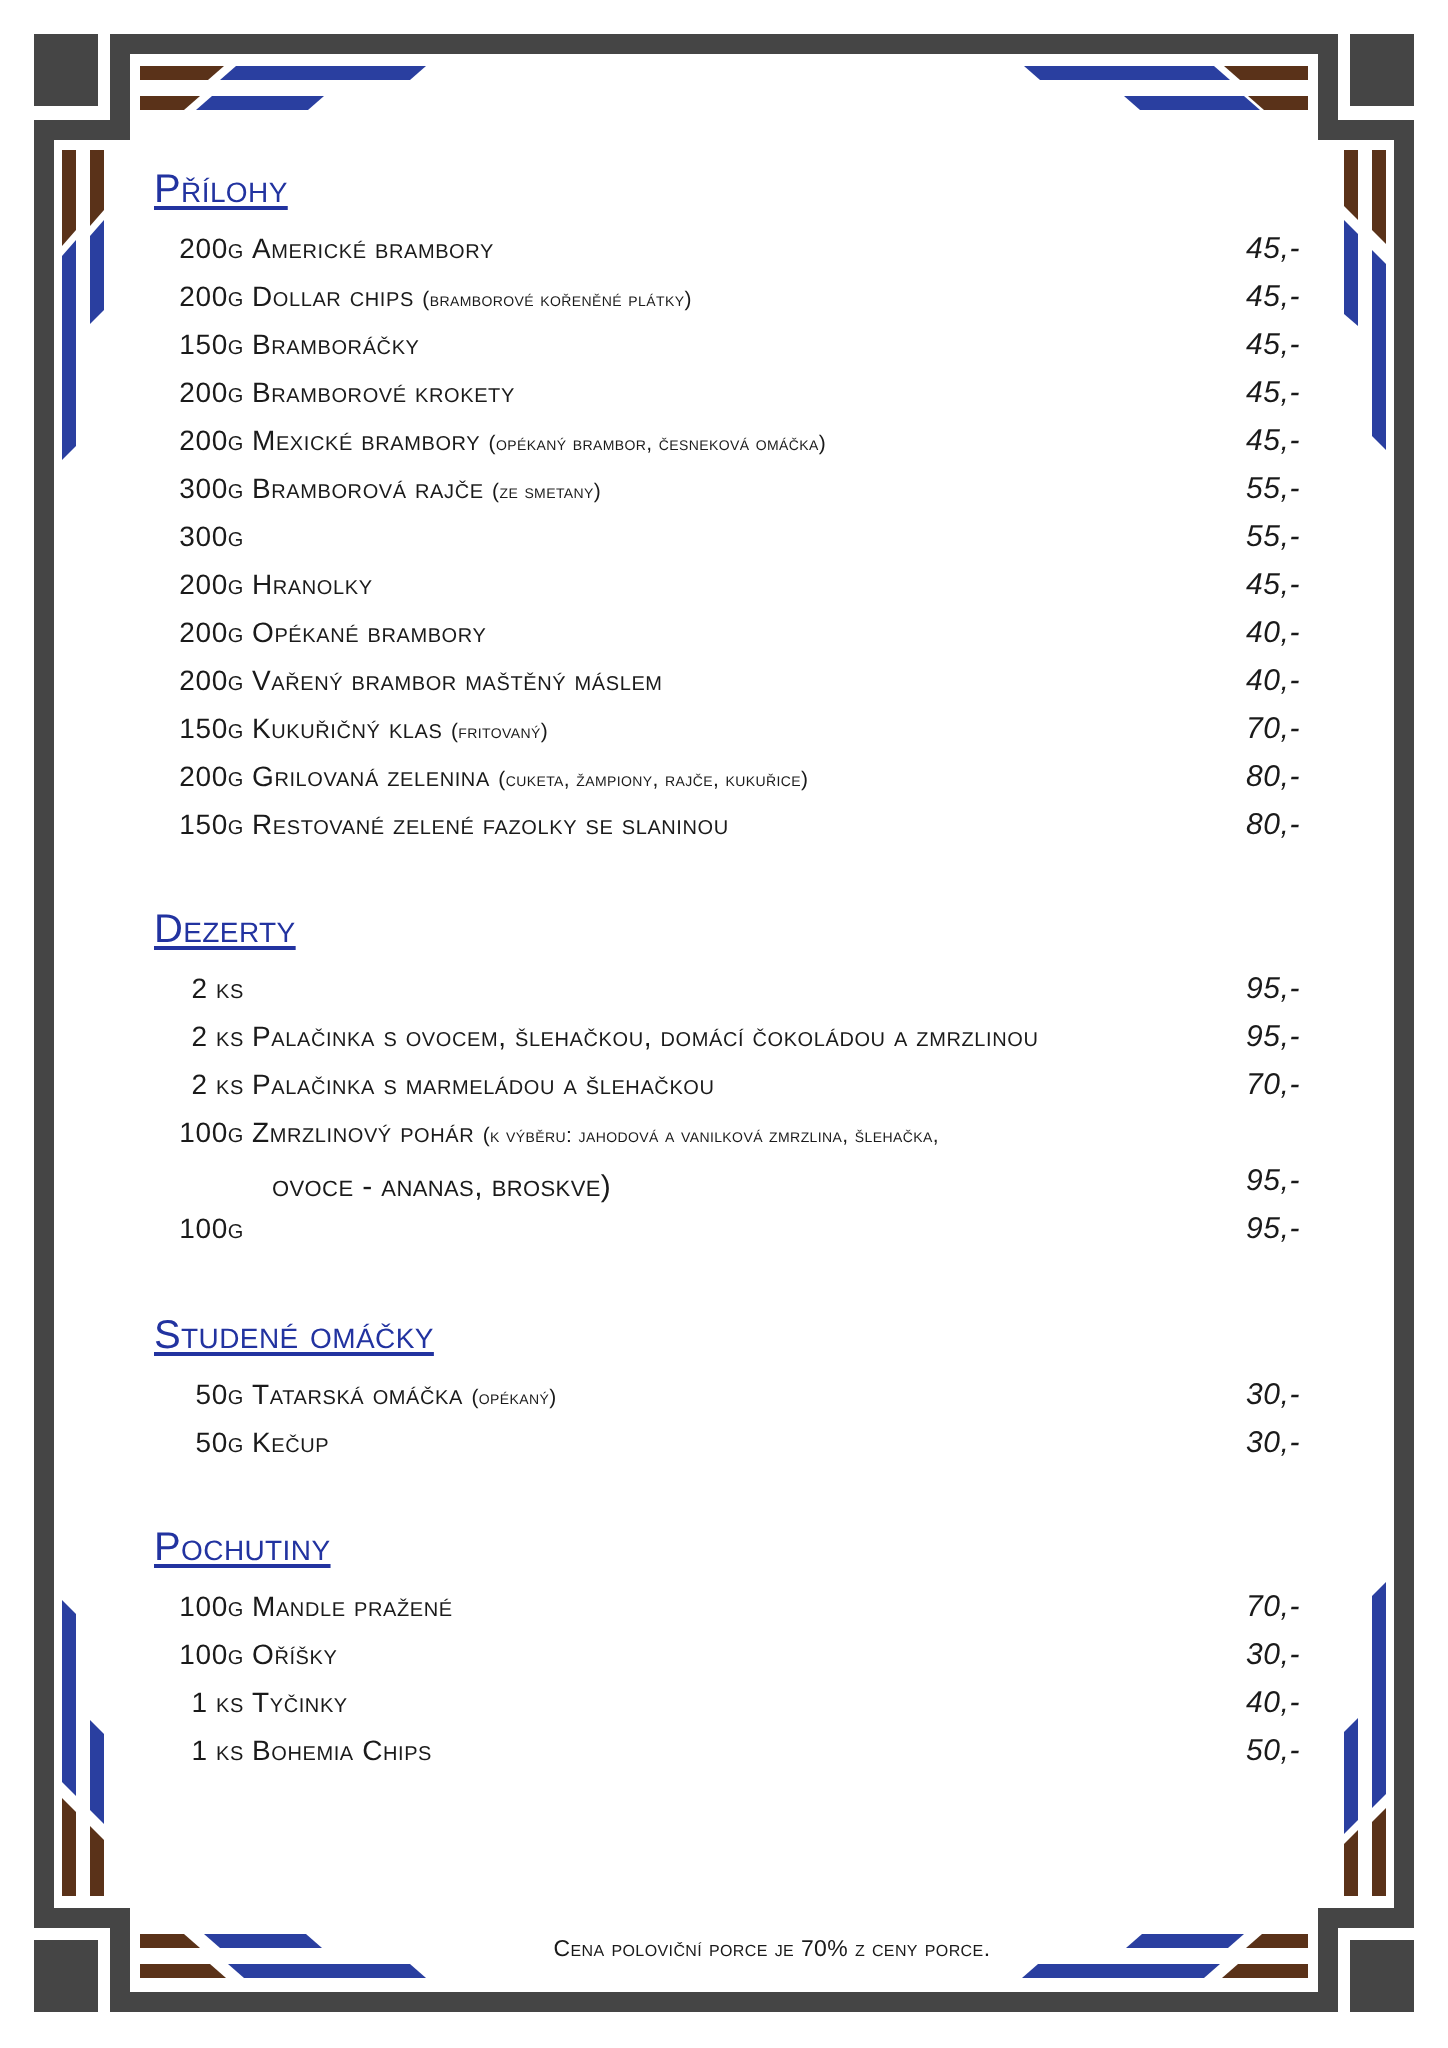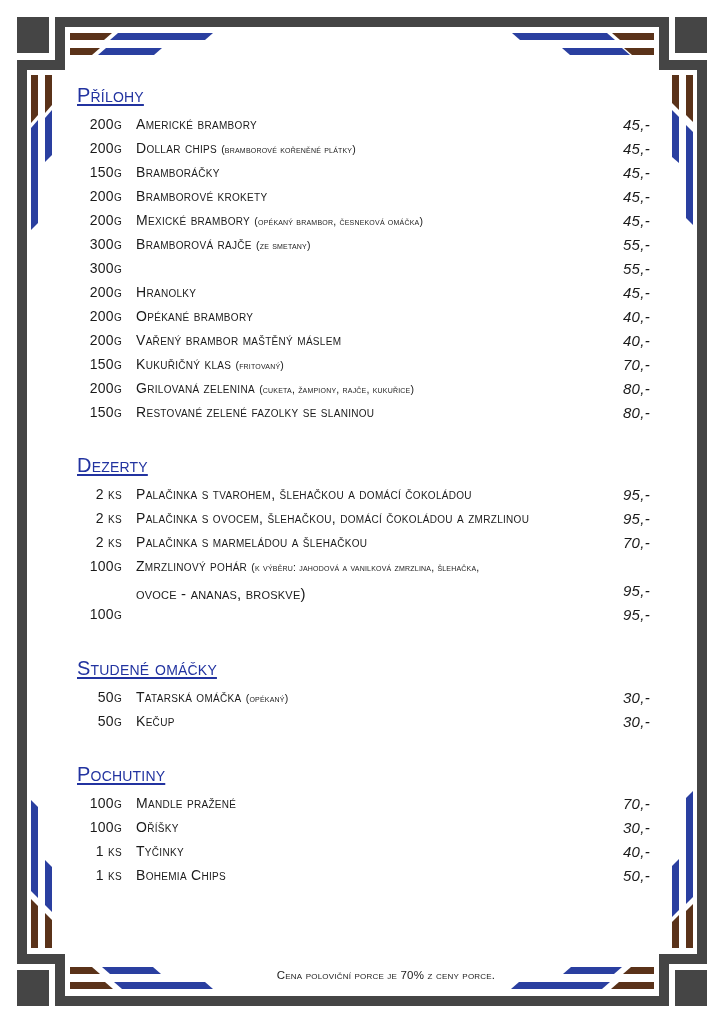--- a/index.html
+++ b/index.html
@@ -9,21 +9,21 @@
   .sq { position:absolute; background:#454545; }
   .deco { position:absolute; }
   .page { position:absolute; left:0; top:0; width:724px; height:1024px; }
 
   .section-title { position:absolute; left:77px; font-size:20px; color:#2233a0;
     font-variant:small-caps; text-decoration:underline; text-underline-offset:2px;
     letter-spacing:0.2px; }
   .row { position:absolute; left:70px; width:580px; height:20px;
     font-size:14px; font-variant:small-caps; letter-spacing:0.3px; }
   .row .qty { position:absolute; left:0; width:52px; text-align:right; }
-  .row .name { position:absolute; left:66px; white-space:nowrap; }
+  .row .name { position:absolute; left:56px; white-space:nowrap; }
   .row .name .note { font-size:10.5px; letter-spacing:0.2px; }
   .row .price { position:absolute; right:0; text-align:right; font-style:italic; font-variant:normal; font-size:15px; }
   .cont { position:absolute; left:136px; font-size:15px; font-variant:small-caps; letter-spacing:0.2px; }
   .footer { position:absolute; top:969px; left:0; width:724px; text-align:center;
     font-size:11.5px; font-variant:small-caps; letter-spacing:0.2px;margin-left:24px; }
 </style>
 </head>
 <body>
 
 <div class="page">
@@ -161,21 +161,20 @@
       <span class="name"><span>Restované zelené fazolky se slaninou</span></span>
       <span class="price">80,-</span>
     </div>
   </div>
 
   <div>
     <div class="section-title" style="top:454px;">Dezerty</div>
 
     <div class="row" style="top:486px;">
       <span class="qty">2 ks</span>
-      <span class="name"><span>Palačinka s tvarohem, šlehačkou a domácí čokoládou</span></span>
       <span class="price">95,-</span>
     </div>
     <div class="row" style="top:510px;">
       <span class="qty">2 ks</span>
       <span class="name"><span>Palačinka s ovocem, šlehačkou, domácí čokoládou a zmrzlinou</span></span>
       <span class="price">95,-</span>
     </div>
     <div class="row" style="top:534px;">
       <span class="qty">2 ks</span>
       <span class="name"><span>Palačinka s marmeládou a šlehačkou</span></span>

